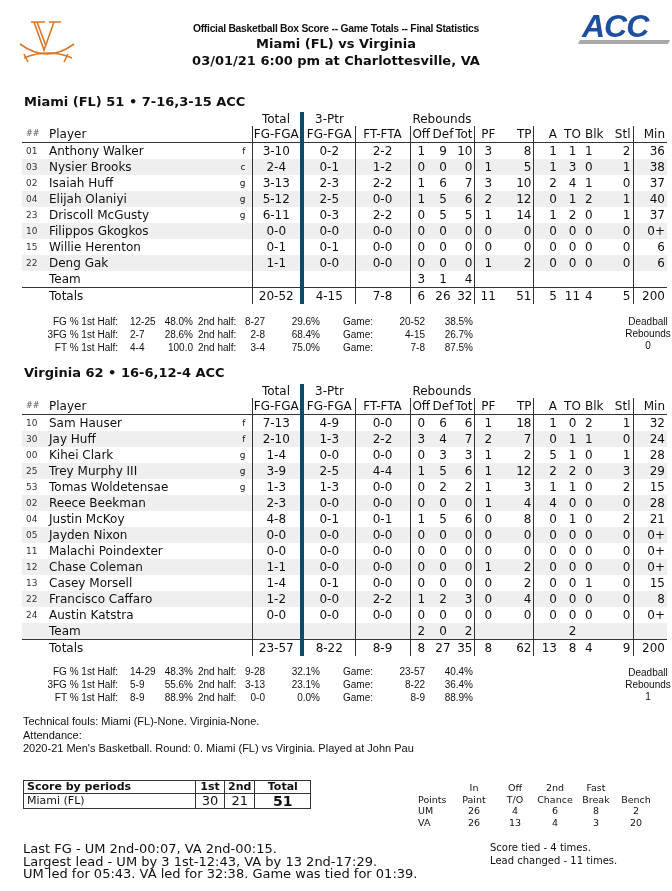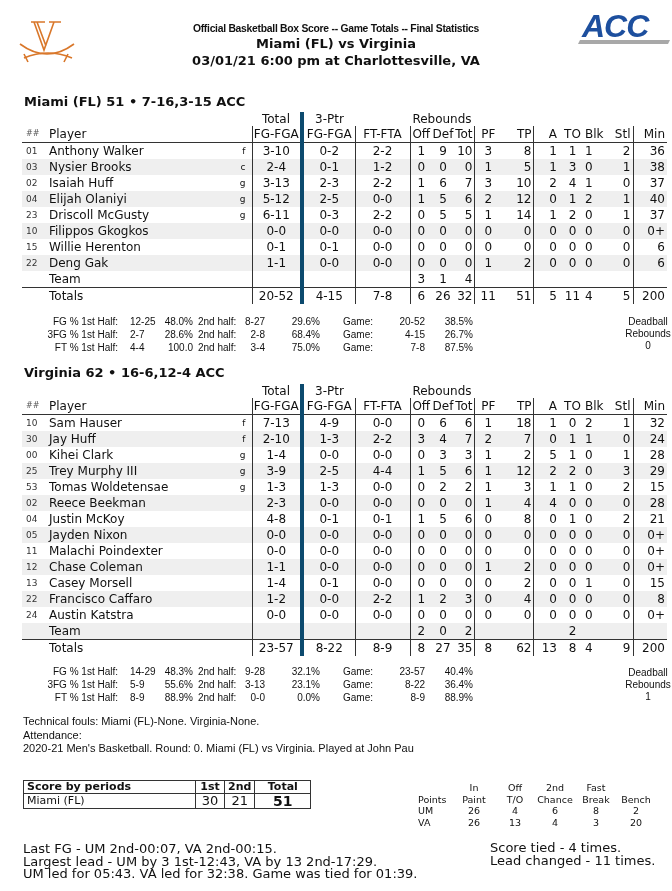--- a/index.html
+++ b/index.html
@@ -59,21 +59,21 @@
   table.periods tr.ph .p-1, table.periods tr.ph .p-2 { font-size: 11px; }
   table.periods tr.ph .p-t { font-size: 11px; }
 
   .game-notes { position: absolute; left: 23px; top: 843px; font-size: 13px; line-height: 12.5px; }
   .game-notes div { white-space: nowrap; }
 
   .points { position: absolute; left: 418px; top: 782px; font-size: 9.5px; line-height: 11.5px; }
   .points .prow { position: relative; height: 11.5px; }
   .points span { position: absolute; white-space: nowrap; transform: translateX(-50%); }
   .points span.lft { transform: none; }
-  .tie-notes { position: absolute; left: 490px; top: 842px; font-size: 13px; line-height: 12.5px; }
+  .tie-notes { position: absolute; left: 490px; top: 842px; font-size: 10px; line-height: 12.5px; }
   .tie-notes div { white-space: nowrap; }
 </style>
 </head>
 <body>
 
 <svg class="logo-v" viewBox="0 0 58 48">
   <g fill="none" stroke="#D9772A" stroke-width="1.6">
     <path d="M13 4 L27 4 M16 4 L26 32 L36 4 M31 4 L43 4 M19 4 L28 28"></path>
     <path d="M2 26 Q29 46 56 26"></path>
     <path d="M6 40 Q30 30 54 40"></path>

